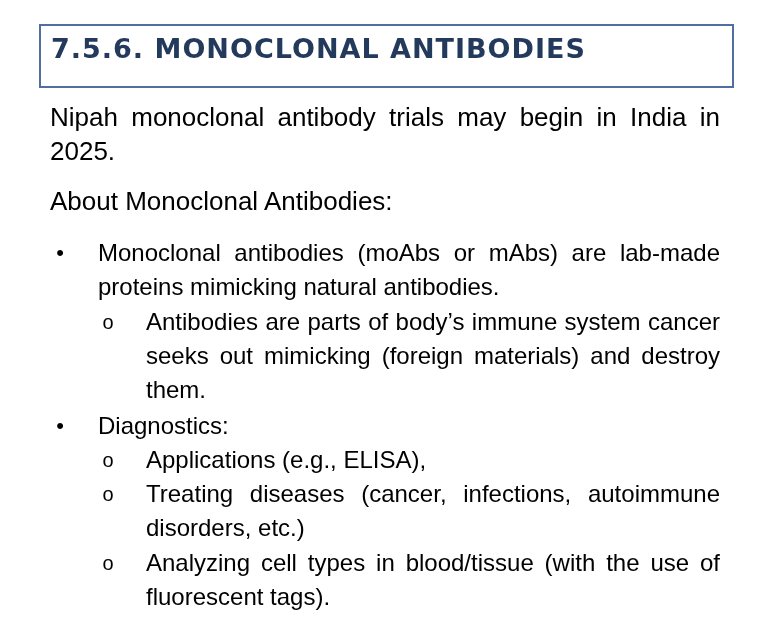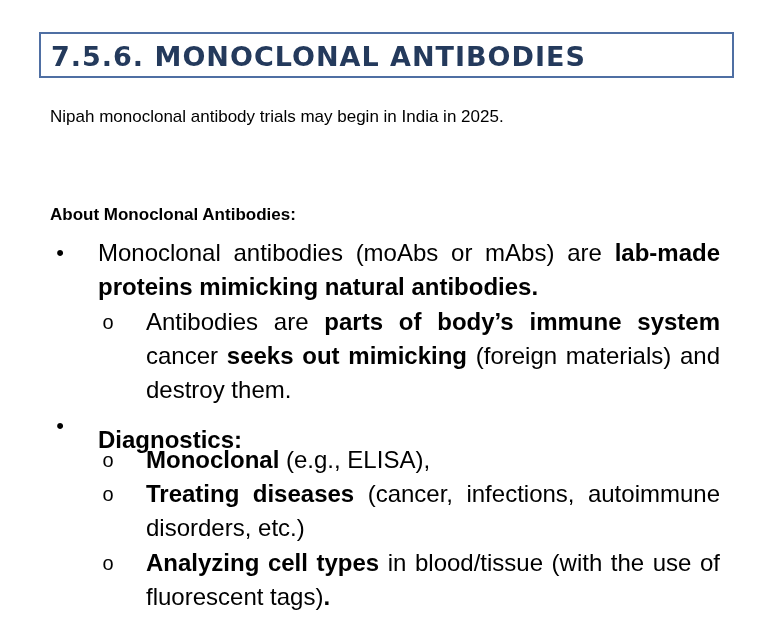--- a/index.html
+++ b/index.html
@@ -1,34 +1,34 @@
 <!DOCTYPE html>
 <html><head>
 <meta charset="utf-8">
 <style>
   html, body { margin: 0; padding: 0; background: #ffffff; }
   body {
     width: 760px; height: 626px; overflow: hidden; position: relative;
     font-family: "Liberation Sans", sans-serif; color: #000;
   }
   .heading-box {
-    position: absolute; left: 39px; top: 32px; width: 695px; height: 46px;
+    position: absolute; left: 39px; top: 24px; width: 695px; height: 64px;
     border: 2px solid #4f6fa3; box-sizing: border-box;
   }
   .heading-text {
     position: absolute; left: 10px; top: 7px;
     font-family: "DejaVu Sans", sans-serif; font-weight: bold;
     font-size: 27px; letter-spacing: 1px; color: #243a5c;
     white-space: nowrap;
   }
   .para {
     position: absolute; left: 50px; width: 670px;
-    font-size: 17px; line-height: 34px; text-align: justify;
+    font-size: 26px; line-height: 34px; text-align: justify;
   }
-  .b { font-weight: bold; margin-top: 14px; }
+  .b { font-weight: normal; }
   .bullet-row { position: absolute; left: 50px; width: 670px; font-size: 24px; line-height: 34px; }
   .bullet { position: absolute; left: 0; width: 20px; text-align: center; font-size: 22px; }
   .bullet-text { position: absolute; left: 48px; width: 622px; text-align: justify; }
   .sub-bullet { position: absolute; left: 48px; width: 20px; text-align: center; font-size: 20px; }
   .sub-text { position: absolute; left: 96px; width: 574px; text-align: justify; }
 </style>
 </head>
 <body>
 
 <div class="heading-box">
@@ -49,21 +49,21 @@
   <div class="sub-text"><span>Antibodies are </span><span class="b">parts of body’s immune system</span><span> cancer </span><span class="b">seeks out mimicking</span><span> (foreign materials) and destroy them.</span></div>
 </div>
 
 <div class="bullet-row" style="top:409px;">
   <span class="bullet">•</span>
   <div class="bullet-text b">Diagnostics:</div>
 </div>
 
 <div class="bullet-row" style="top:443px;">
   <span class="sub-bullet">o</span>
-  <div class="sub-text" style="text-align:left;"><span class="b">Monoclonal</span><span> (e.g., ELISA),</span></div>
+  <div class="sub-text" style="text-align:left;"><span class="b">Applications</span><span> (e.g., ELISA),</span></div>
 </div>
 
 <div class="bullet-row" style="top:477px;">
   <span class="sub-bullet">o</span>
   <div class="sub-text"><span class="b">Treating diseases</span><span> (cancer, infections, autoimmune disorders, etc.)</span></div>
 </div>
 
 <div class="bullet-row" style="top:546px;">
   <span class="sub-bullet">o</span>
   <div class="sub-text"><span class="b">Analyzing cell types</span><span> in blood/tissue (with the use of fluorescent tags)</span><span class="b">.</span></div>

